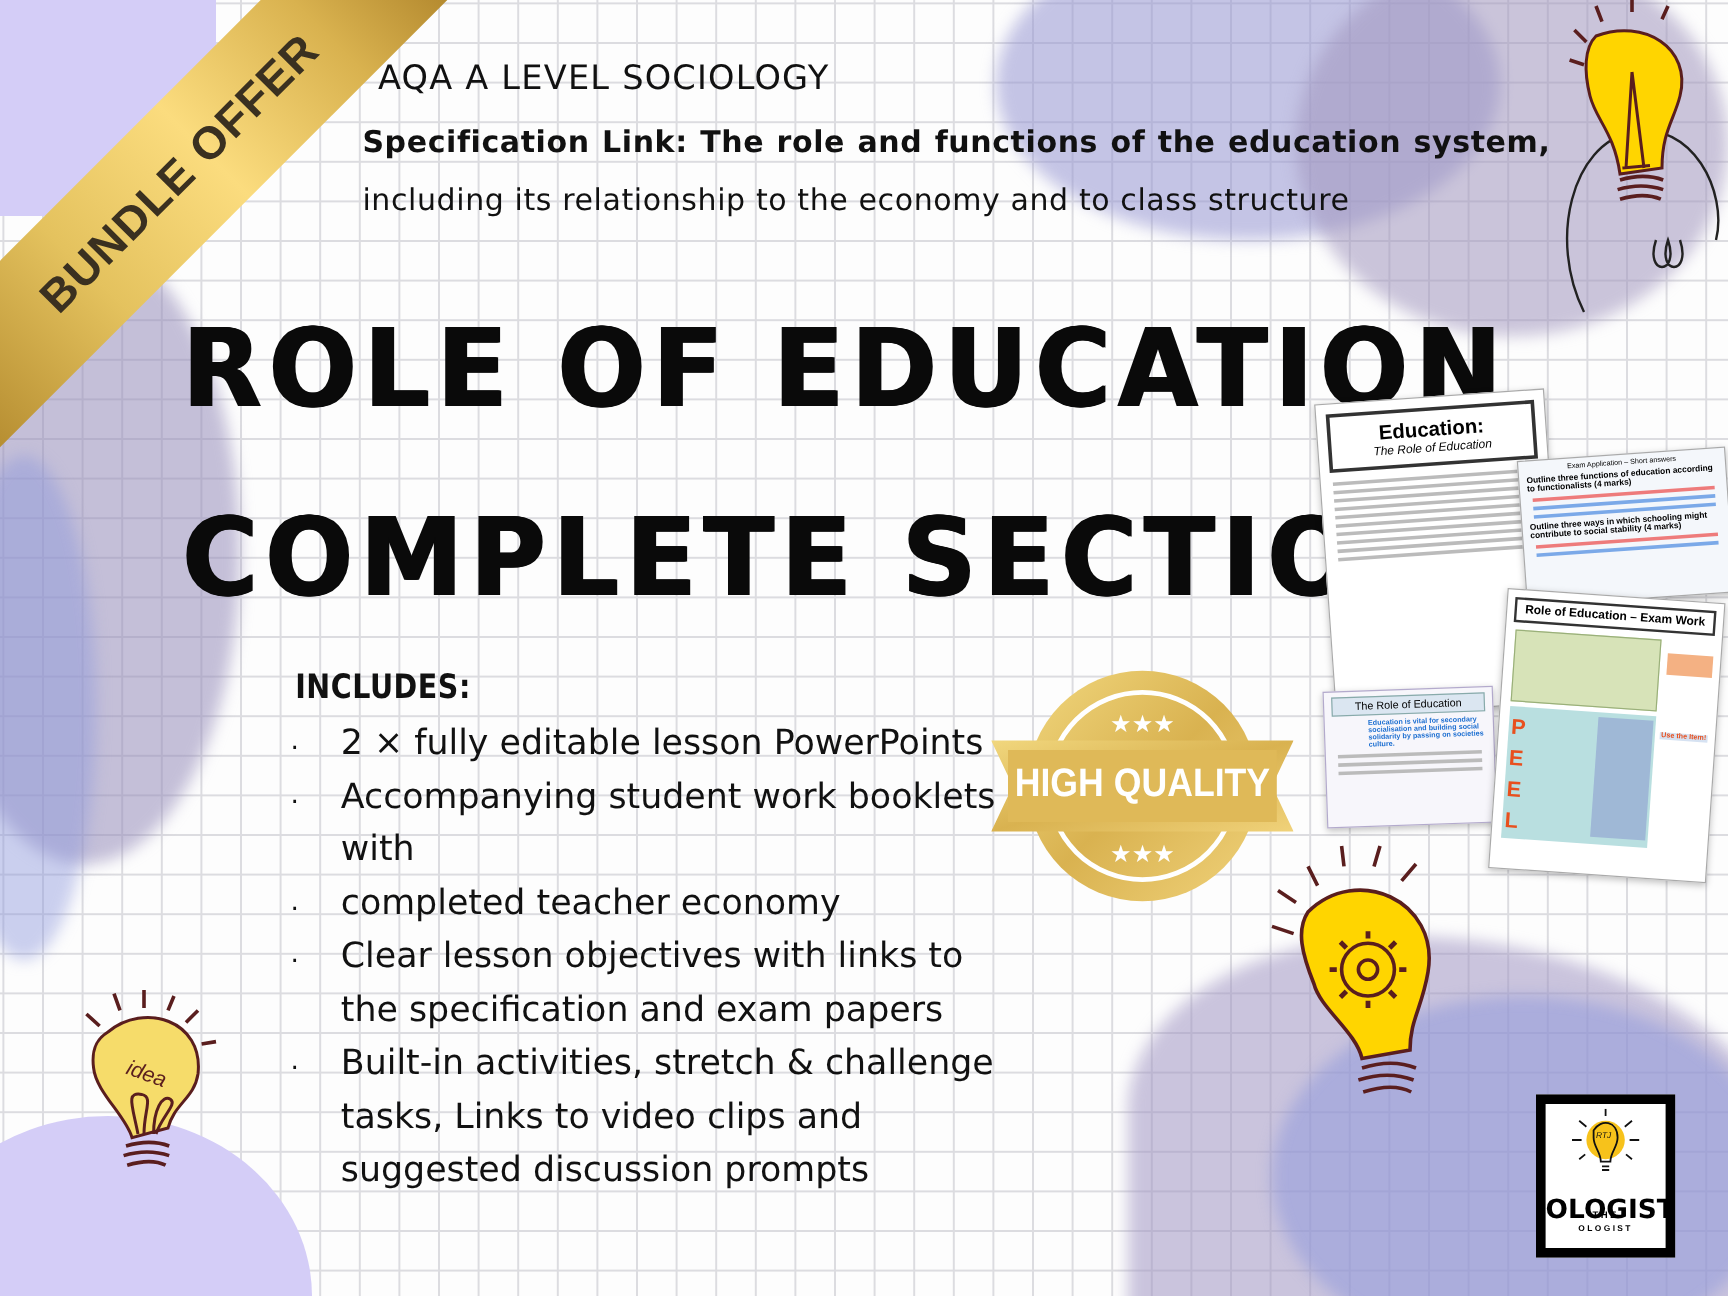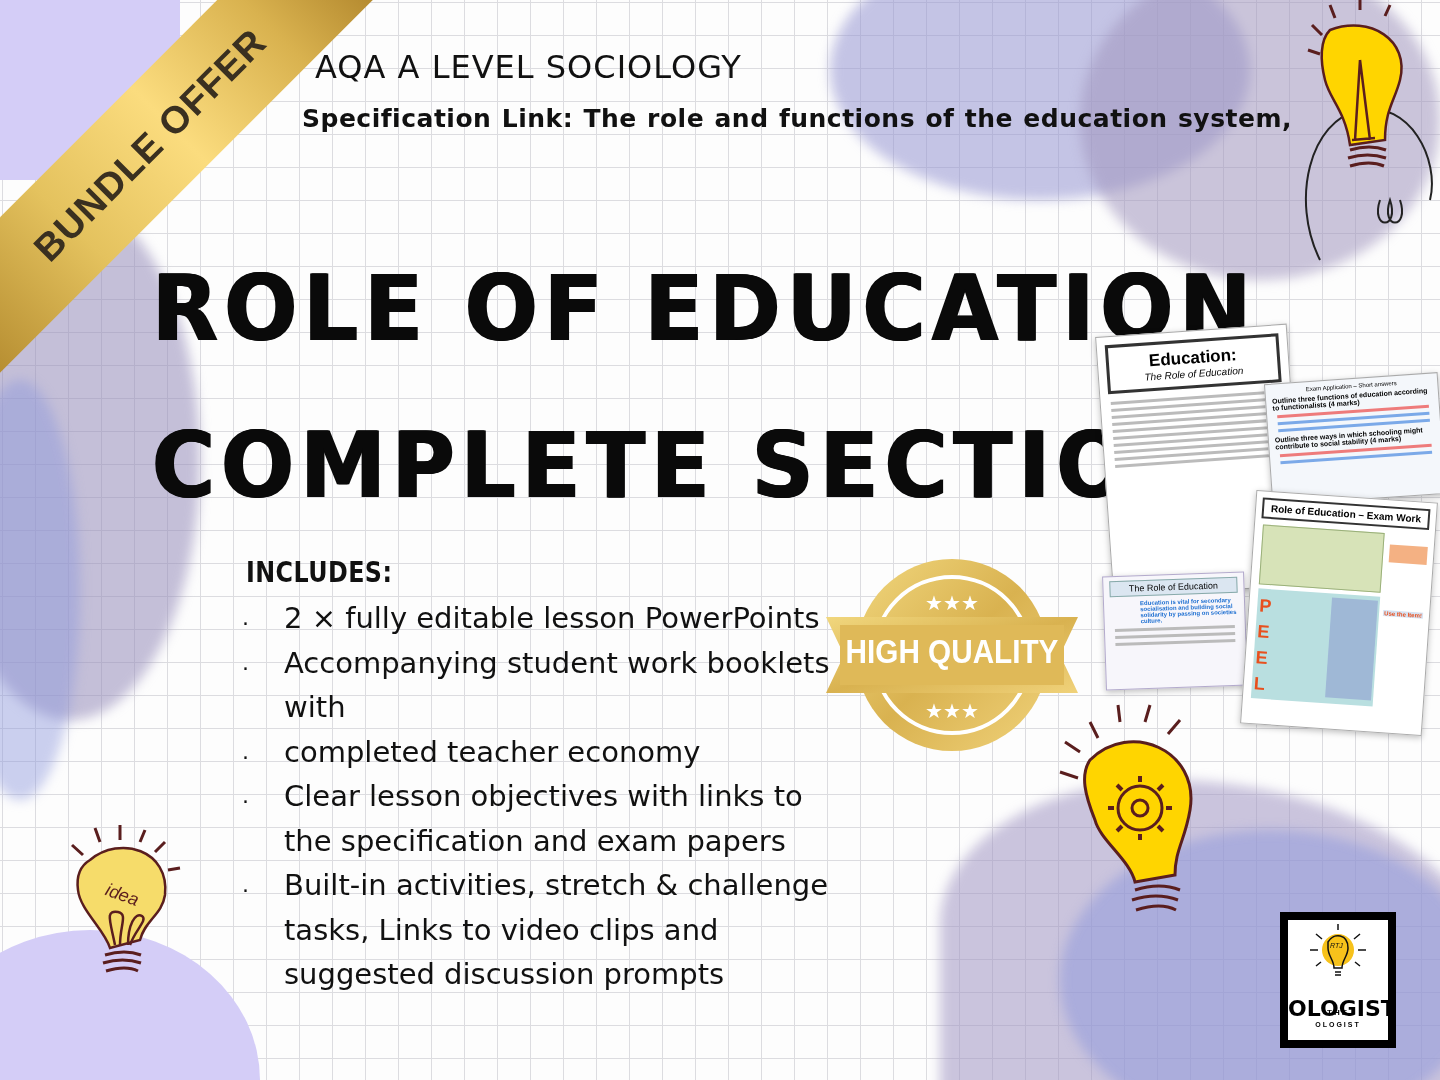--- a/index.html
+++ b/index.html
@@ -7,21 +7,21 @@
   .canvas { position:absolute; inset:0; width:1440px; height:1080px; overflow:hidden;
     background-color:#fdfdfd;
     background-image:
       linear-gradient(to right, #dcdce0 1.5px, transparent 1.5px),
       linear-gradient(to bottom, #dcdce0 1.5px, transparent 1.5px);
     background-size:33px 33px;
     background-position: 2px 2px;
   }
   .blob { position:absolute; border-radius:50%; filter:blur(6px); }
   .text-hand { font-family:"DejaVu Sans", sans-serif; color:#111; font-weight:normal; letter-spacing:0.5px; }
-  .heading { position:absolute; left:315px; top:48px; font-size:32px; letter-spacing:1px; }
+  .heading { position:absolute; left:315px; top:48px; font-size:28px; letter-spacing:1px; }
   .spec1 { position:absolute; left:302px; top:104px; width:990px; font-size:25px; text-align:justify; text-align-last:justify;font-weight:bold; }
   .spec2 { position:absolute; left:302px; top:152px; font-size:25px; }
   .title { position:absolute; left:152px; font-family:"DejaVu Sans", sans-serif; font-weight:900; font-size:86px; color:#0a0a0a; letter-spacing:6px; transform:scaleY(1.05); text-shadow:1px 0 #0a0a0a, -1px 0 #0a0a0a; }
   .title1 { top:258px; }
   .title2 { top:415px; }
   .includes-label { position:absolute; left:246px; top:556px; font-family:"DejaVu Sans", sans-serif; font-weight:900; font-size:28px; color:#111; letter-spacing:0.5px; transform:scaleX(0.85); transform-origin:left; }
   .list { position:absolute; left:240px; top:596px; list-style:none; margin:0; padding:0; width:600px; }
   .list li { position:relative; padding-left:44px; font-family:"DejaVu Sans", sans-serif; font-size:29px; line-height:44.5px; color:#111; }
   .list li .bullet { position:absolute; left:2px; top:0; font-size:22px; }
   .ribbon { position:absolute; left:-130px; top:90px; width:560px; height:110px; transform:rotate(-45deg); transform-origin:center;
@@ -56,20 +56,21 @@
   <div class="blob" style="left:1060px; top:830px; width:420px; height:300px; background:rgba(140,150,220,0.5);"></div>
   <div style="position:absolute; left:-20px; top:-20px; width:200px; height:200px; background:#d4cdf7;"></div>
   <div style="position:absolute; left:-80px; top:930px; width:340px; height:300px; border-radius:50%; background:#d4cdf7;"></div>
 
   <div class="ribbon">
     <span>BUNDLE OFFER</span>
   </div>
 
   <div class="heading text-hand">AQA A LEVEL SOCIOLOGY</div>
   <div class="spec1 text-hand">Specification Link: The role and functions of the education system,</div>
+  <div class="spec2 text-hand">including its relationship to the economy and to class structure</div>
 
   <div class="title title1">ROLE OF EDUCATION</div>
   <div class="title title2">COMPLETE SECTION</div>
 
   <div class="includes-label">INCLUDES:</div>
   <ul class="list">
     <li><span class="bullet">.</span><span>2 × fully editable lesson PowerPoints</span></li>
     <li><span class="bullet">.</span><span>Accompanying student work booklets with</span></li>
     <li><span class="bullet">.</span><span>completed teacher economy</span></li>
     <li><span class="bullet">.</span><span>Clear lesson objectives with links to the specification and exam papers</span></li>

